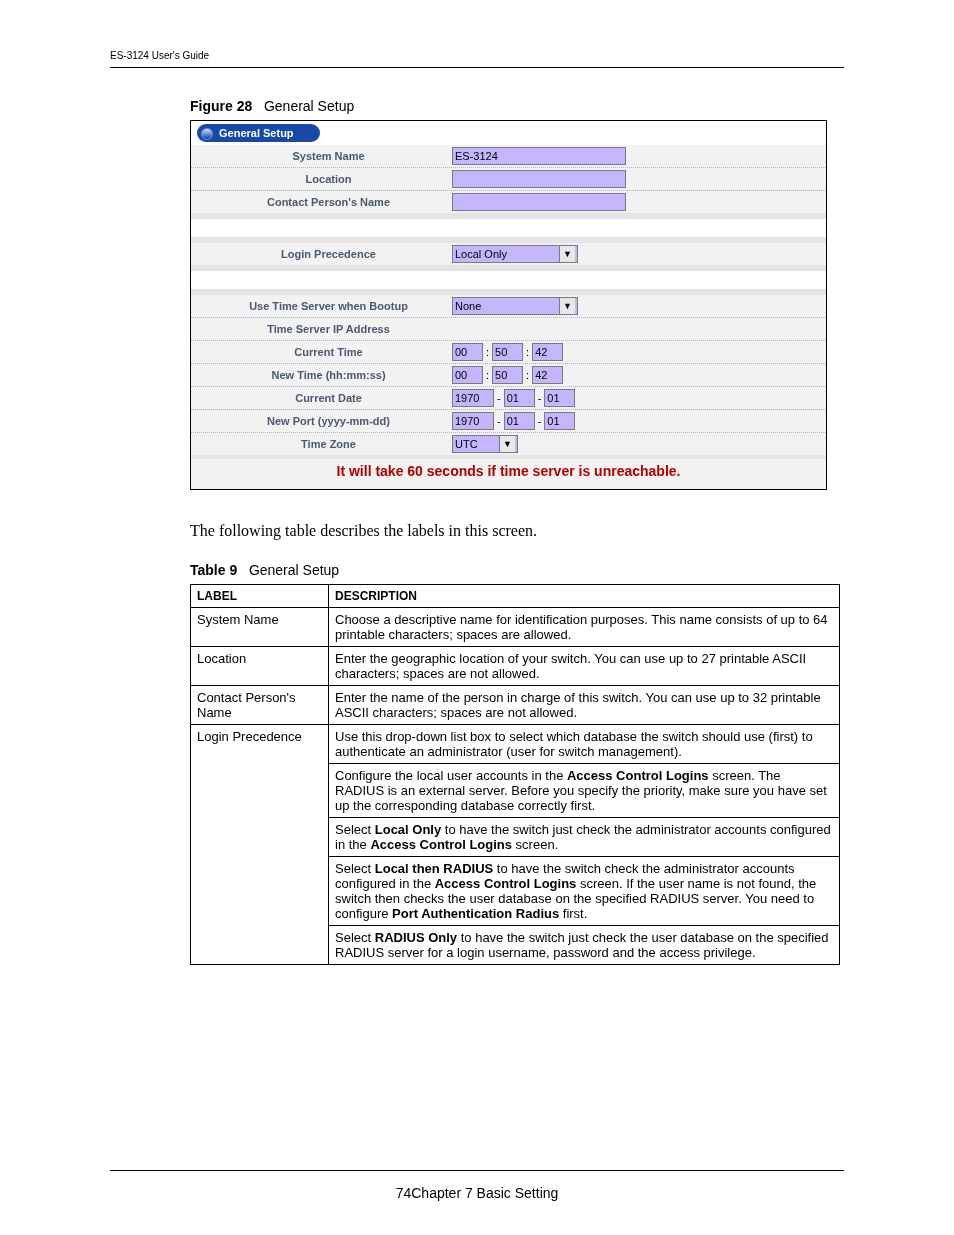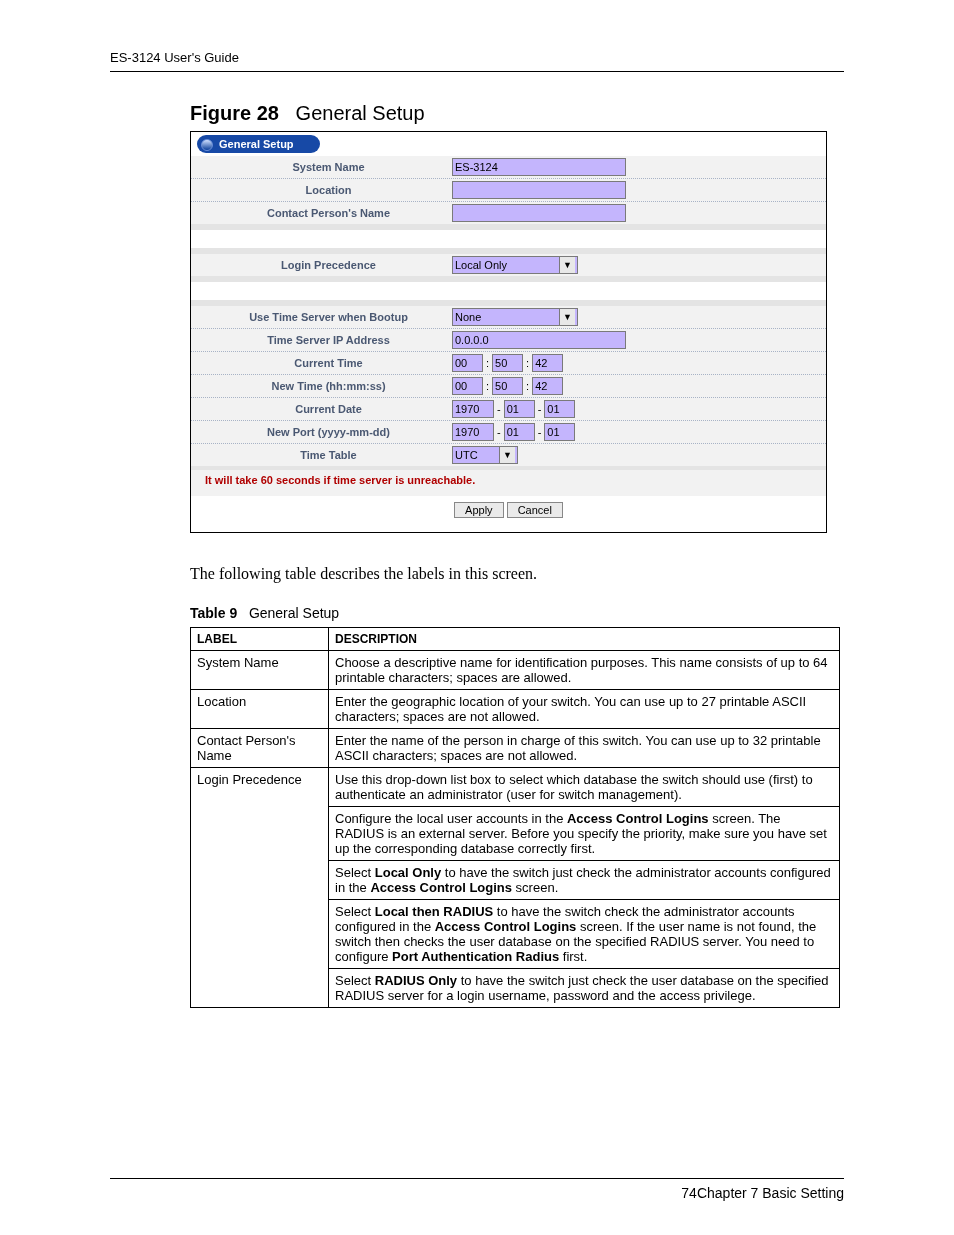--- a/index.html
+++ b/index.html
@@ -11,26 +11,26 @@
     color: #000;
   }
   .page {
     width: 954px;
     height: 1235px;
     position: relative;
     padding: 50px 110px 40px 110px;
     box-sizing: border-box;
   }
   .header-line {
-    font-size: 13px;
+    font-size: 10px;
     padding-bottom: 6px;
     border-bottom: 1px solid #000;
     margin-bottom: 30px;
   }
-  .fig-caption { margin-left: 80px; font-size: 20px; margin-bottom: 6px; }
+  .fig-caption { margin-left: 80px; font-size: 14px; margin-bottom: 6px; }
   .fig-caption b { font-weight: bold; }
 
   
   .screenshot {
     margin-left: 80px;
     width: 635px;
     border: 1px solid #000;
     background: #fff;
     font-family: Verdana, Arial, sans-serif;
     font-size: 11px;
@@ -94,22 +94,23 @@
   }
   .txt.wide { width:168px; }
   .sel { width:120px; display:inline-flex; align-items:center; justify-content:space-between;}
   .sel.sm { width:60px;}
   .sel .tri { font-size:9px; background:#e8e8e8; border-left:1px solid #7a7a7a; height:100%; display:inline-flex; align-items:center; padding:0 3px;}
   .num { width:25px; }
   .num.yr { width:36px;}
   .red-note {
     color:#b00000;
     font-weight:bold;
-    font-size:11px;
+    font-size:14px;
     padding:4px 14px 10px 14px;
+    text-align:center;
   }
   .btn-bar {
     text-align:center;
     padding:6px 0 14px 0;
     background:#fff;
   }
   .btn {
     font:11px Arial;
     border:1px solid #888;
     background:#eaeaea;
@@ -124,23 +125,23 @@
   table.desc th { font-weight:bold; text-align:left; font-size:12px;}
   td.dcell p { margin:0 0 6px 0; }
   td.dcell p:last-child { margin-bottom:0; }
   .inner-bold { font-weight:bold; }
 
   .footer {
     position:absolute;
     bottom:34px;
     left:110px; right:110px;
     border-top:1px solid #000;
-    padding-top:6px;
+    padding-top:14px;
     display:flex;
-    justify-content:flex-end;
+    justify-content:center;
     font-size:14px;
   }
 </style>
 </head>
 <body>
 
 <div class="page">
   <div class="header-line">ES-3124 User's Guide</div>
 
   <div class="fig-caption">
@@ -206,23 +207,20 @@
         <div class="ctl">
           <span class="sel">
             <span>None</span>
               <span class="tri">▼</span>
           </span>
         </div>
       </div>
 
       <div class="row">
         <div class="lbl">Time Server IP Address</div>
-        <div class="ctl">
-            <input class="txt wide" value="0.0.0.0" style="">
-          </div>
       </div>
 
       <div class="row">
         <div class="lbl">Current Time</div>
         <div class="ctl">
           <input class="num" value="00" style=""> :
           <input class="num" value="50" style=""> :
           <input class="num" value="42" style="">
         </div>
       </div>
@@ -248,37 +246,33 @@
       <div class="row">
         <div class="lbl">New Port (yyyy-mm-dd)</div>
         <div class="ctl">
           <input class="num yr" value="1970" style=""> -
           <input class="num" value="01" style=""> -
           <input class="num" value="01" style="">
         </div>
       </div>
 
       <div class="row no-border">
-        <div class="lbl">Time Table</div>
+        <div class="lbl">Time Zone</div>
         <div class="ctl">
           <span class="sel sm">
             <span>UTC</span>
               <span class="tri">▼</span>
           </span>
         </div>
       </div>
     </div>
 
     <div class="hr-thin"></div>
     <div class="red-note body-gray">It will take 60 seconds if time server is unreachable.</div>
 
-    <div class="btn-bar">
-      <button class="btn">Apply</button>
-      <button class="btn">Cancel</button>
-    </div>
   </div>
 
   <div class="prose">The following table describes the labels in this screen.</div>
 
   <div class="tbl-caption">
     <b>Table 9</b>&nbsp;&nbsp;
     <span>General Setup</span>
   </div>
 
   <table class="desc">

